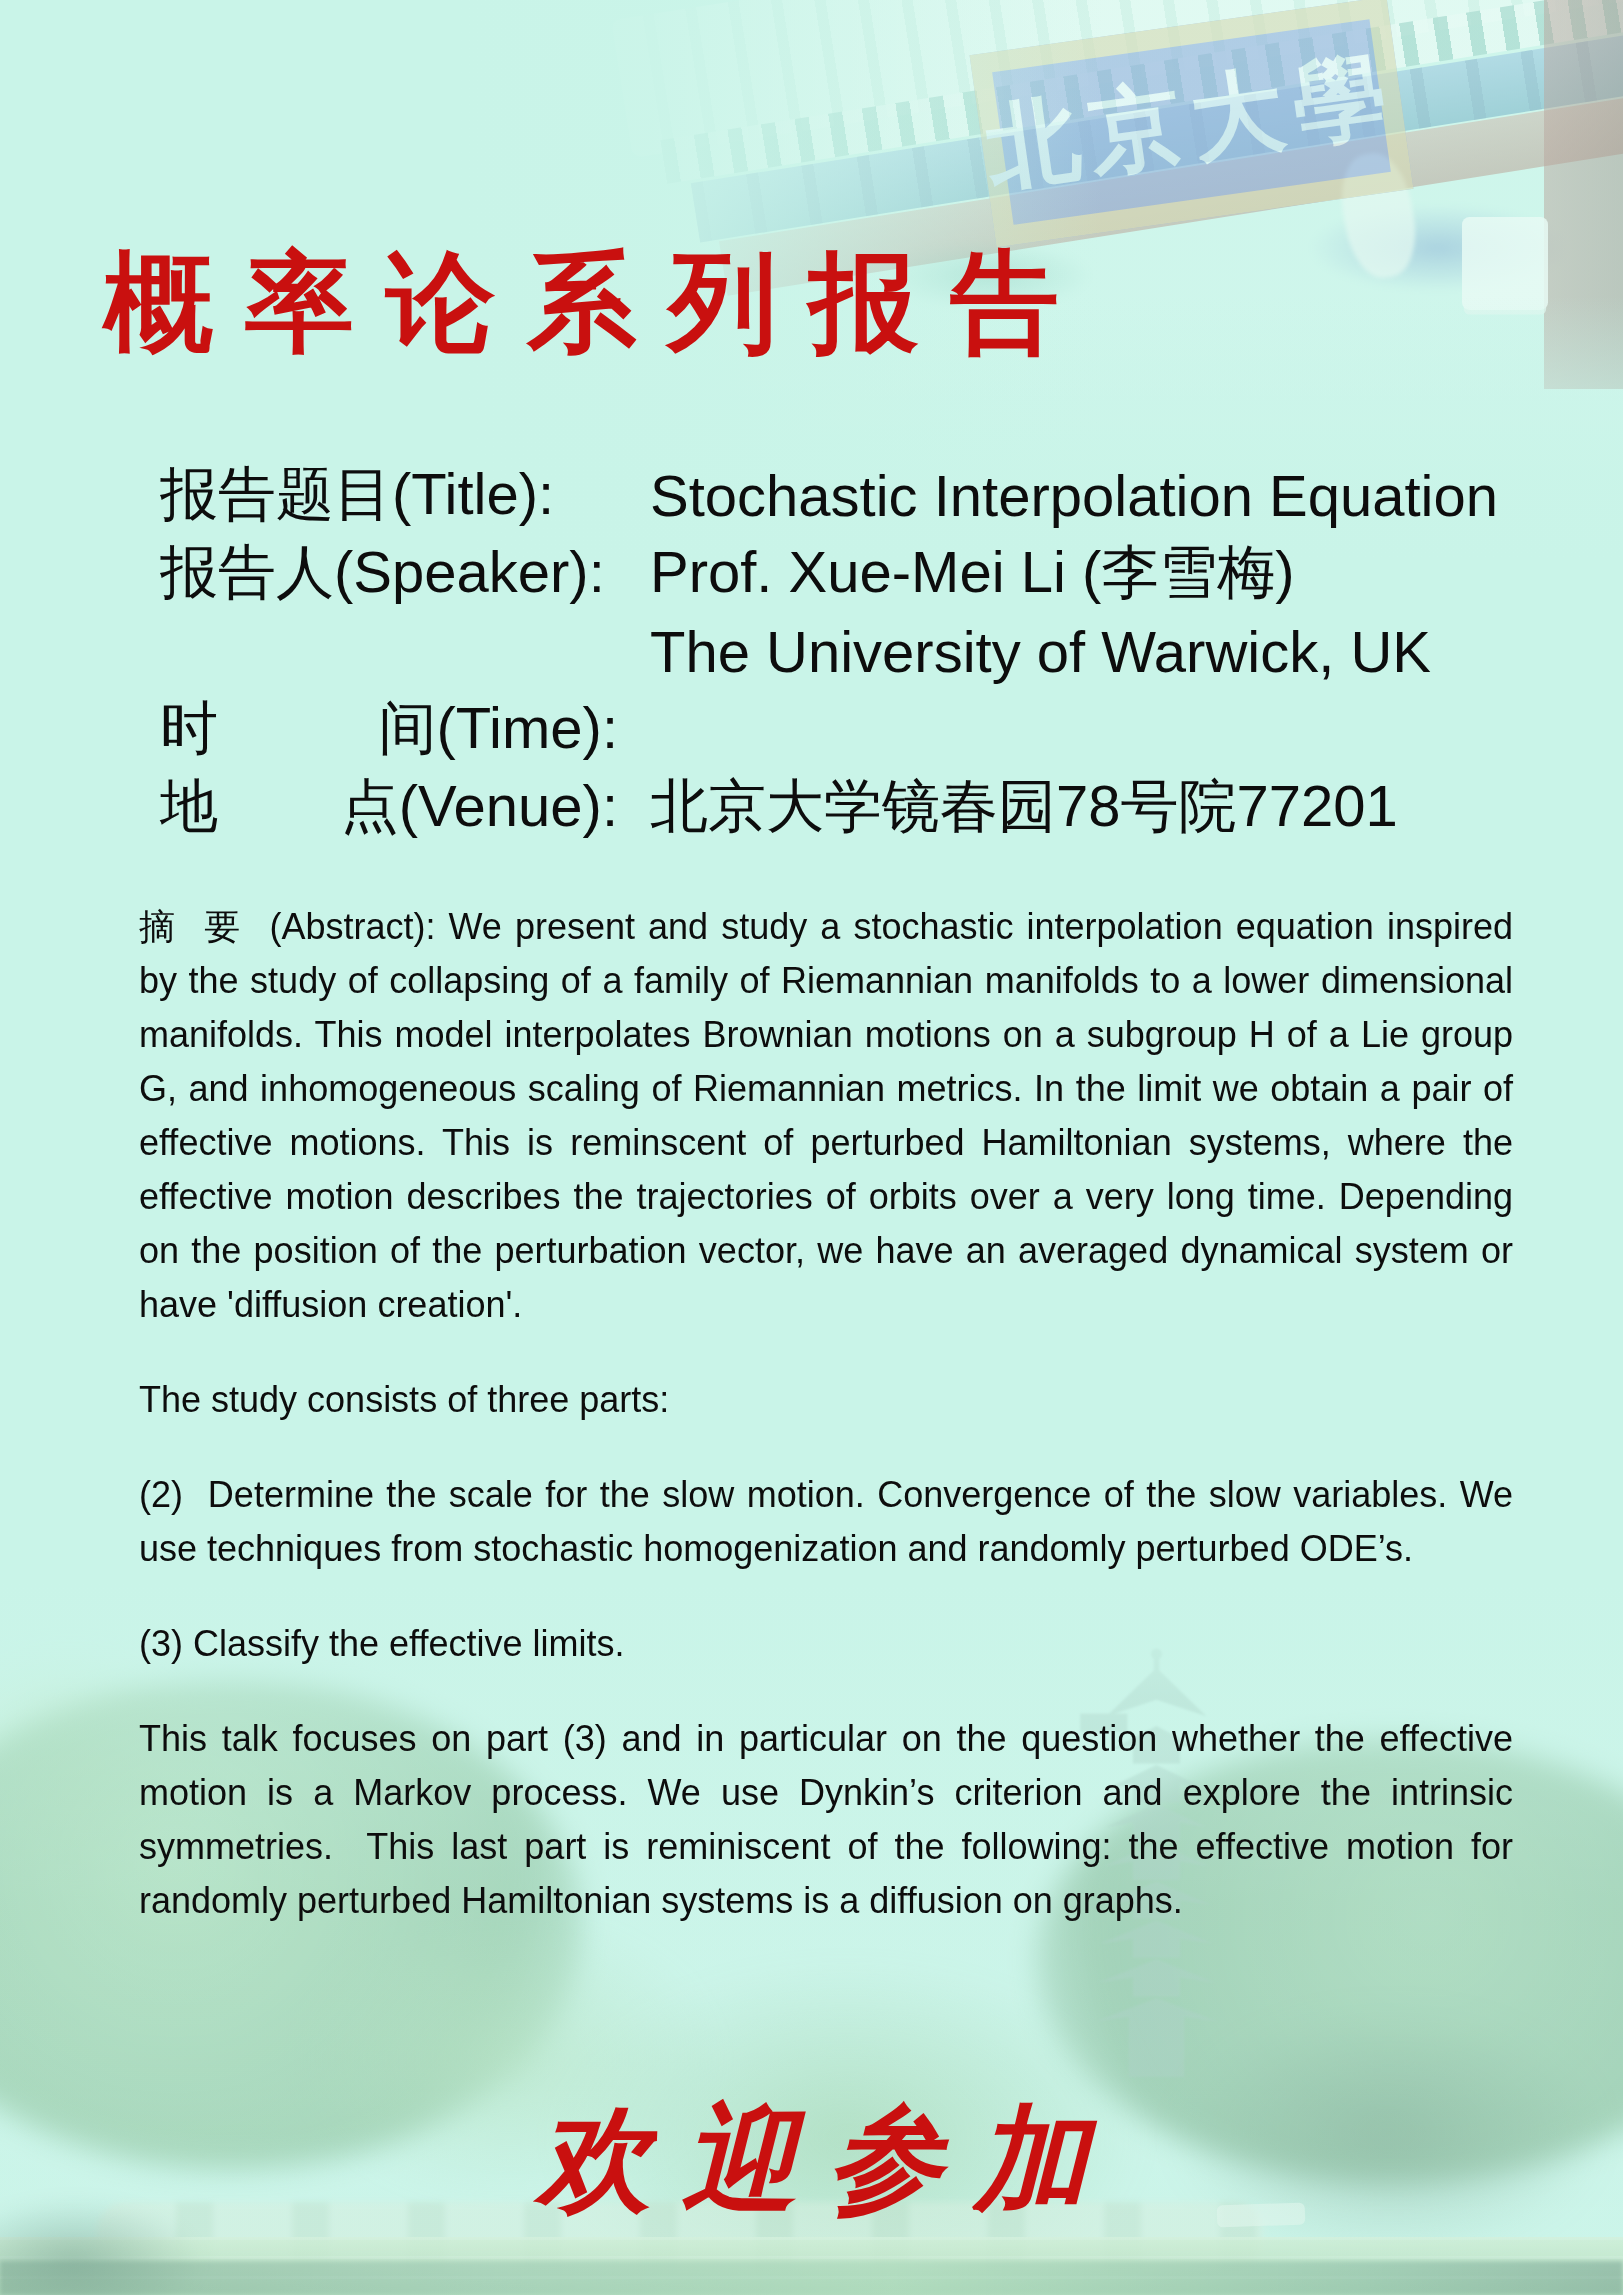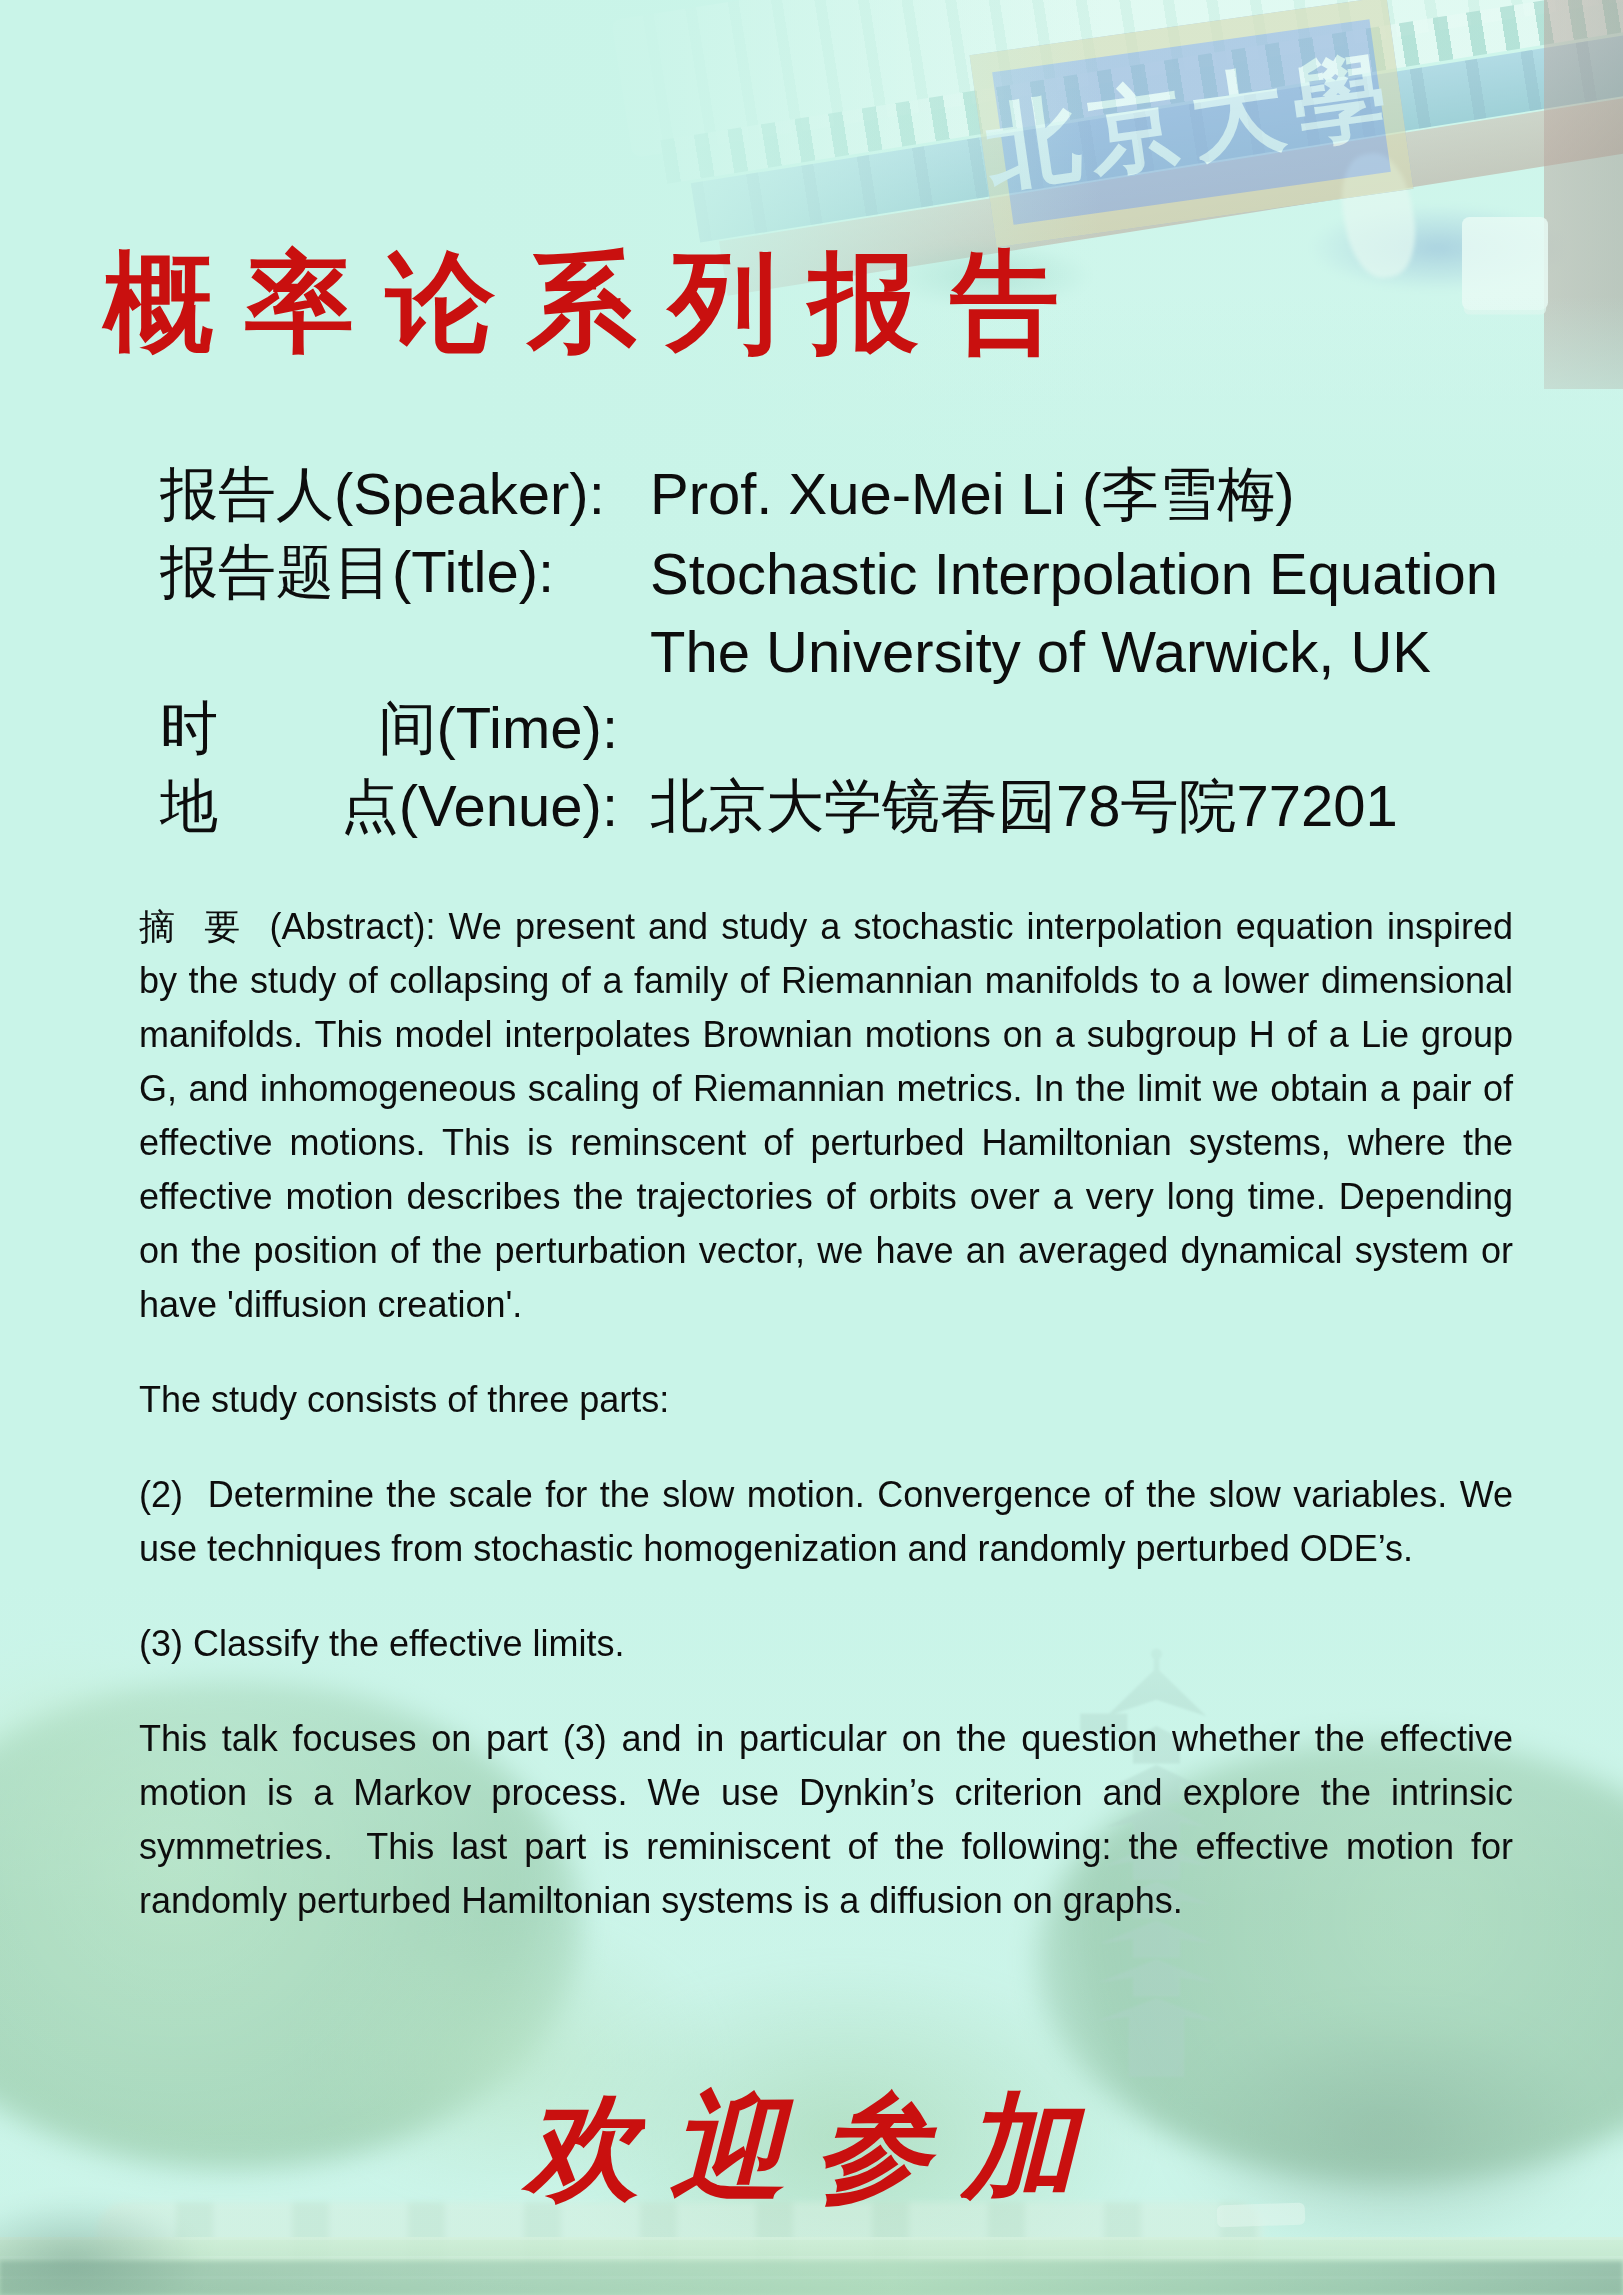--- a/index.html
+++ b/index.html
@@ -97,21 +97,21 @@
   .series-title{position:absolute;left:104px;top:248px;z-index:3;margin:0;
     font-family:"DejaVu Serif","Liberation Serif",serif;font-weight:bold;
     font-size:109px;line-height:1;letter-spacing:32px;color:var(--accent-red);white-space:nowrap;}
   .info-block{position:absolute;left:160px;top:456px;z-index:3;font-size:58px;}
   .info-row{display:flex;align-items:center;height:78px;white-space:nowrap;}
   .info-label{display:inline-flex;justify-content:space-between;width:458px;flex:0 0 458px;}
   .info-value{margin-left:32px;}
   .body-block{position:absolute;left:139px;top:900px;width:1374px;z-index:3;
     font-size:36px;line-height:54px;text-align:justify;}
   .body-block p{margin:0 0 41px 0;}
-  .welcome{position:absolute;left:50%;top:2085px;transform:translateX(-50%);z-index:3;margin:4px;
+  .welcome{position:absolute;left:50%;top:2085px;transform:translateX(-50%);z-index:3;margin:16px;
     font-family:"DejaVu Serif","Liberation Serif",serif;font-weight:bold;font-style:italic;
     font-size:115px;line-height:1;letter-spacing:30.5px;color:var(--accent-red);white-space:nowrap;}
 </style>
 </head>
 <body>
 
 <div class="poster">
 
   <div class="photo-top">
     <div class="roof-tiles"></div>
@@ -166,31 +166,31 @@
     <div class="water-dark"></div>
     <div class="dark-corner-left"></div>
     <div class="wash-bottom"></div>
   </div>
 
   <h1 class="series-title">概率论系列报告</h1>
 
   <div class="info-block">
     <div class="info-row">
       <span class="info-label">
+        <span>报告题目(Title):</span>
+        <span></span>
+      </span>
+      <span class="info-value">Stochastic Interpolation Equation</span>
+    </div>
+    <div class="info-row">
+      <span class="info-label">
         <span>报告人(Speaker):</span>
         <span></span>
       </span>
       <span class="info-value">Prof. Xue-Mei Li (李雪梅)</span>
-    </div>
-    <div class="info-row">
-      <span class="info-label">
-        <span>报告题目(Title):</span>
-        <span></span>
-      </span>
-      <span class="info-value">Stochastic Interpolation Equation</span>
     </div>
     <div class="info-row">
       <span class="info-label">
         <span></span>
         <span></span>
       </span>
       <span class="info-value">The University of Warwick, UK</span>
     </div>
     <div class="info-row">
       <span class="info-label">

